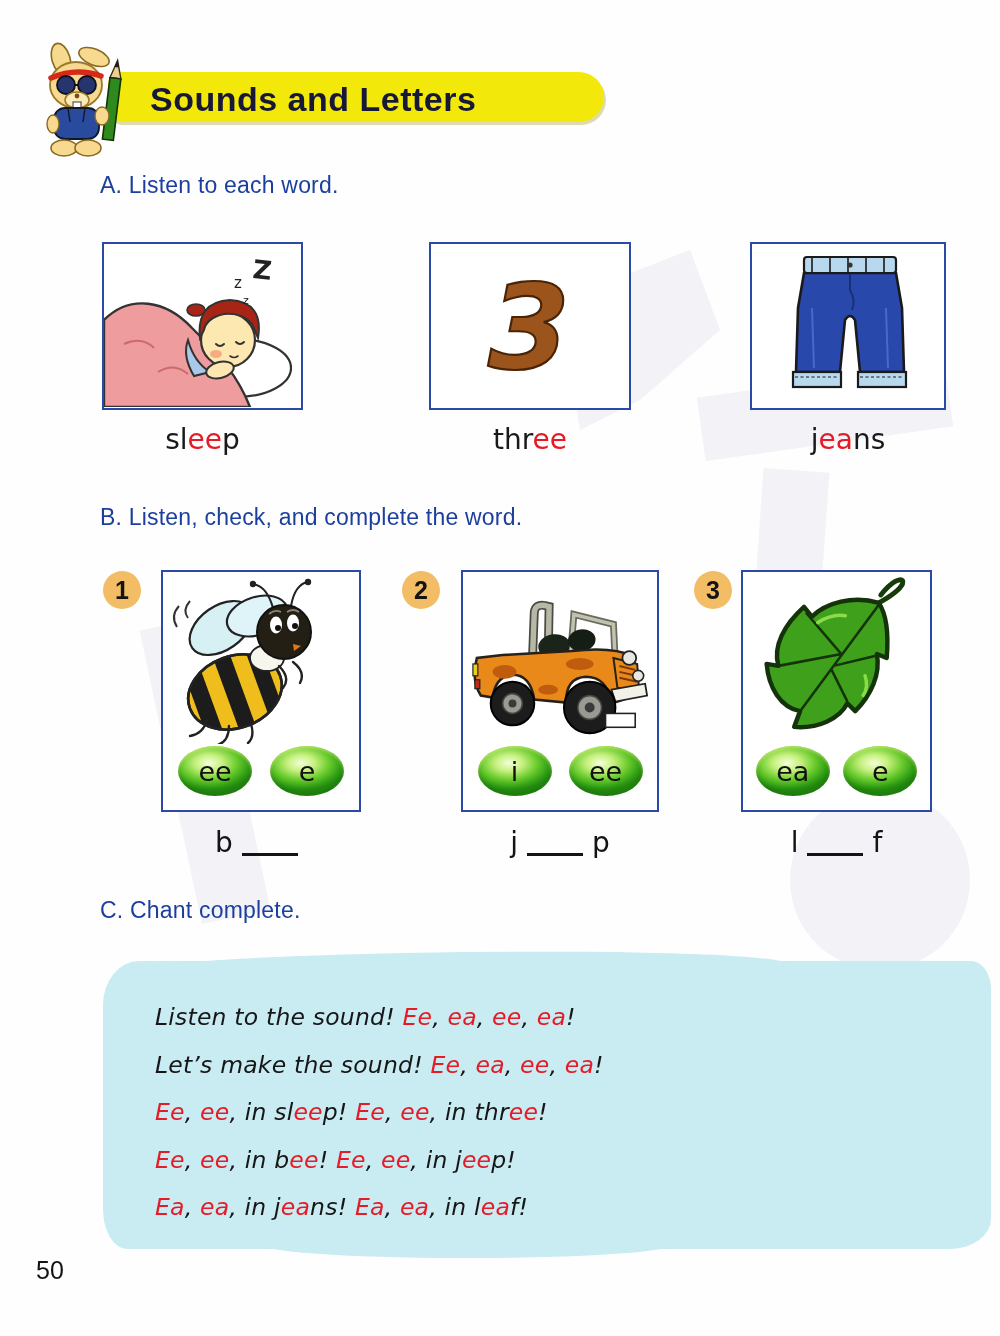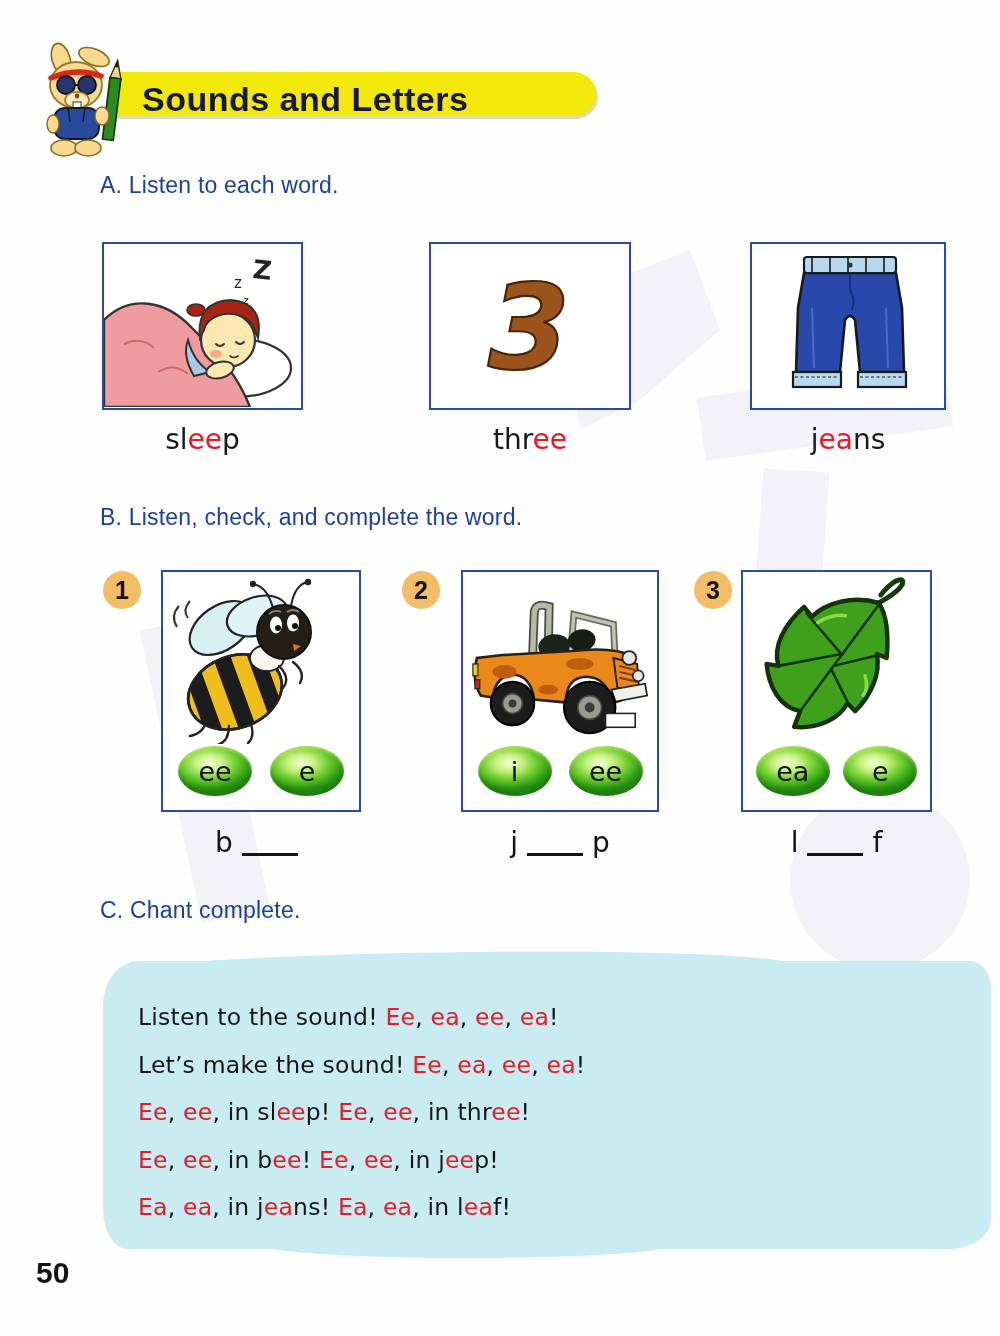--- a/index.html
+++ b/index.html
@@ -2,23 +2,23 @@
 <html style="--banner-yellow: #f2e90a; --title-ink: #171738; --heading-blue: #1c3f9f; --accent-red: #e51c28; --chant-bg: #c9ebf2; --card-border: #2b4aa6; --badge-orange: #f2bd64; --option-green: #2f9e14; --text-ink: #1a1a1a;"><head>
 <meta charset="utf-8">
 <style>
   html,body{margin:0;padding:0;background:#fff;}
   .page{position:relative;width:1000px;height:1336px;background:#fefefe;overflow:hidden;
         font-family:"DejaVu Sans",sans-serif;color:var(--text-ink,#1a1a1a);}
   .layer-bg{position:absolute;left:0;top:0;z-index:0;}
   .layer{position:absolute;z-index:1;}
 
   
-  .banner{position:absolute;left:108px;top:72px;width:488px;height:44px;
+  .banner{position:absolute;left:108px;top:72px;width:488px;height:50px;
           background:var(--banner-yellow,#f2e90a);
-          border-radius:14px 28px 28px 14px;box-shadow:2px 3px 0 rgba(150,140,0,.30);}
+          border-radius:14px 28px 28px 14px;box-shadow:2px 3px 0 rgba(150,140,0,.30);padding-left:8px;}
   .banner-title{font-family:"Liberation Sans",sans-serif;font-weight:bold;font-size:34px;
           line-height:54px;padding-left:34px;color:var(--title-ink,#171738);letter-spacing:.5px;}
   .mascot{position:absolute;left:30px;top:42px;width:118px;height:124px;z-index:2;}
 
   
   .sec-heading{position:absolute;font-family:"Liberation Sans",sans-serif;font-weight:normal;
           font-size:23px;color:var(--heading-blue,#1c3f9f);letter-spacing:.2px;}
   #heading-a{left:100px;top:172px;}
   #heading-b{left:100px;top:504px;}
   #heading-c{left:100px;top:897px;}
@@ -60,25 +60,25 @@
        vertical-align:-4px;margin:0 9px;}
 
   
   .chant-box{position:absolute;left:103px;top:961px;width:888px;height:288px;
        background:var(--chant-bg,#c9ebf2);
        border-radius:36px 20px 42px 24px/44px 28px 30px 40px;}
   .chant-box::before{content:'';position:absolute;left:44px;top:-9px;width:72%;height:30px;
        background:inherit;border-radius:50%;transform:rotate(-.6deg);}
   .chant-box::after{content:'';position:absolute;left:17%;bottom:-9px;width:48%;height:32px;
        background:inherit;border-radius:48%;}
-  .chant-text{position:relative;padding:33px 10px 0 35px;}
+  .chant-text{position:relative;padding:33px 10px 0 52px;font-style:italic;}
   .chant-line{margin:0;line-height:47.6px;font-size:23.5px;color:#161616;letter-spacing:.2px;}
 
   .page-num{position:absolute;left:36px;top:1256px;font-family:"Liberation Sans",sans-serif;
-       font-weight:bold;font-size:30px;color:#141414;}
+       font-weight:normal;font-size:25px;color:#141414;}
   svg text{font-family:"DejaVu Sans",sans-serif;}
 </style>
 </head>
 <body>
 
 <div class="page">
 
   <svg class="layer-bg" width="1000" height="1336">
     <g fill="#f3f3f7">
       <polygon points="560,300 690,250 720,330 640,400 580,430"></polygon>

